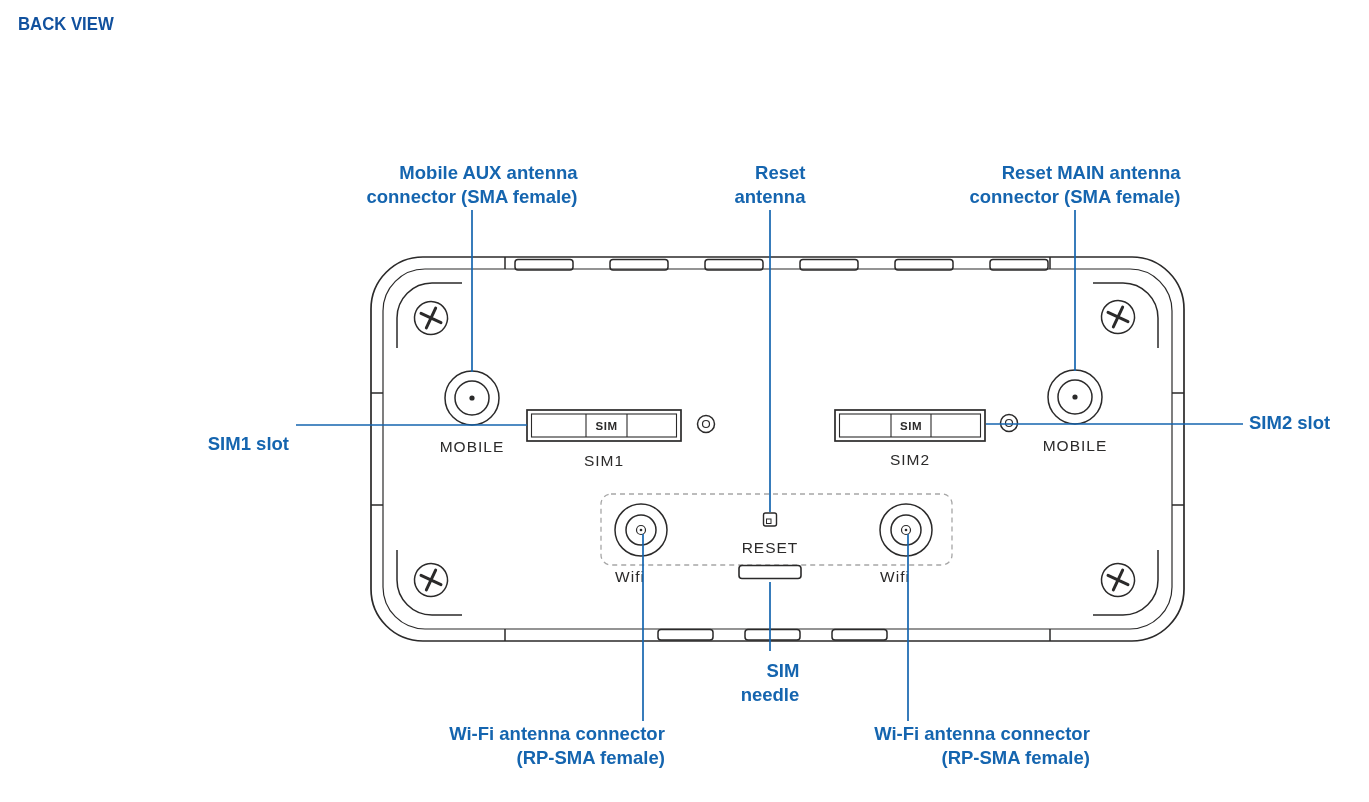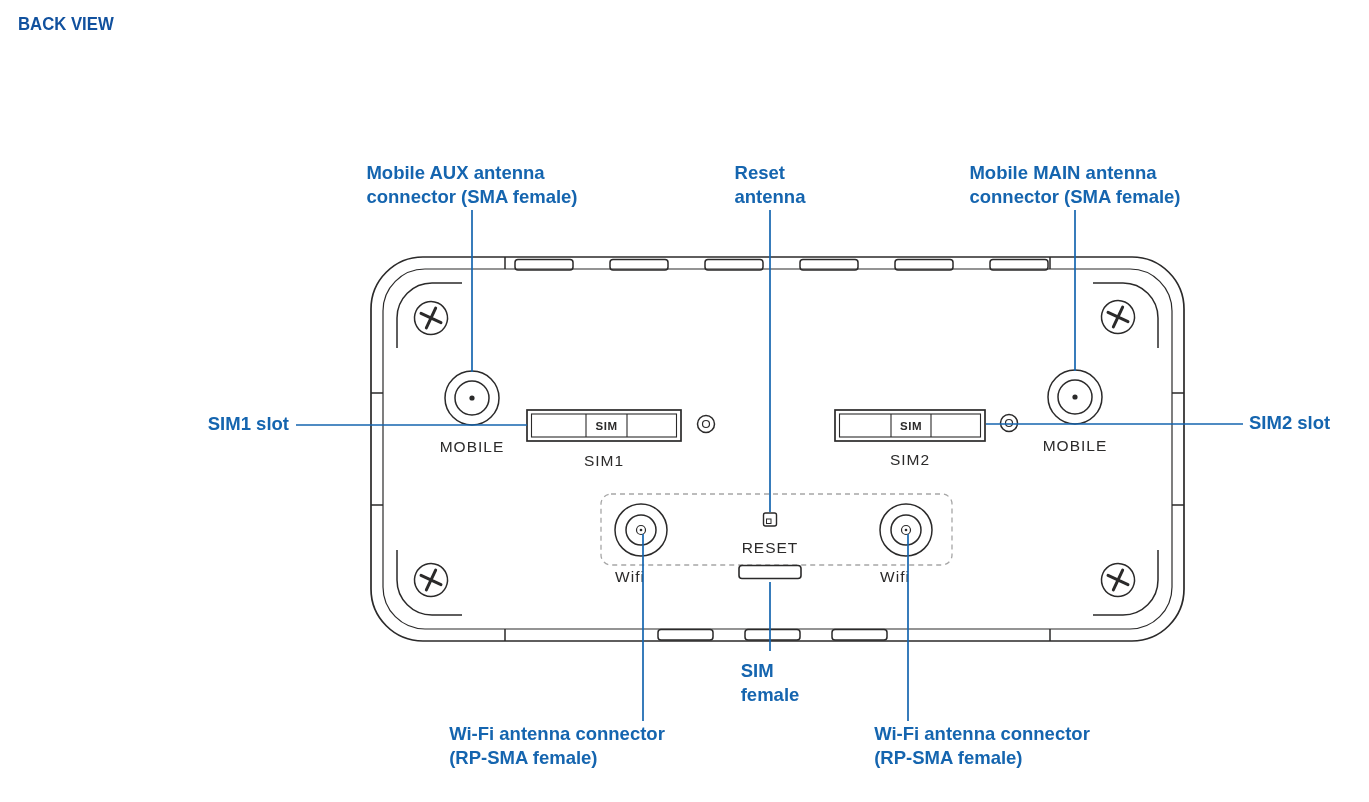--- a/index.html
+++ b/index.html
@@ -26,21 +26,21 @@
     white-space:nowrap;
   }
   .diagram-svg{position:absolute;left:0;top:0;}
   .callout{
     position:absolute;
     color:var(--accent);
     font-size:18.5px;font-weight:700;
     line-height:24px;
     white-space:nowrap;
   }
-  .callout.center{transform:translateX(-50%);text-align:left;}
+  .callout.center{transform:translateX(-50%);text-align:right;}
   .callout.right-align{text-align:right;}
   .callout.left-align{text-align:right;}
   
   .ln{stroke:var(--line);fill:none;stroke-width:1.5px;}
   .lnf{stroke:var(--line);fill:#fff;stroke-width:1.7px;}
   .filldot{fill:var(--line);stroke:none;}
   .blue-ln{stroke:var(--accent);stroke-width:1.7px;fill:none;}
   .dash-ln{stroke:var(--dash);fill:none;stroke-width:1.3px;stroke-dasharray:5 4;}
   .dev-text{font-family:"Liberation Sans",sans-serif;font-size:15.5px;fill:var(--line);letter-spacing:1px;}
   .dev-text-sm{font-family:"Liberation Sans",sans-serif;font-size:11.5px;font-weight:700;fill:var(--line);letter-spacing:0.5px;}
@@ -175,31 +175,31 @@
     <div>Mobile AUX antenna</div>
     <div>connector (SMA female)</div>
   </div>
 
   <div class="callout center" style="left:770px;top:161px">
     <div>Reset</div>
     <div>antenna</div>
   </div>
 
   <div class="callout center" style="left:1075px;top:161px">
-    <div>Mobile MAIN antenna</div>
+    <div>Reset MAIN antenna</div>
     <div>connector (SMA female)</div>
   </div>
 
-  <div class="callout right-align" style="right:1080px;top:412px">SIM1 slot</div>
+  <div class="callout right-align" style="right:1080px;top:432px">SIM1 slot</div>
 
   <div class="callout left-align" style="left:1249px;top:411px">SIM2 slot</div>
 
   <div class="callout center" style="left:770px;top:659px">
     <div>SIM</div>
-    <div>female</div>
+    <div>needle</div>
   </div>
 
   <div class="callout center" style="left:557px;top:722px">
     <div>Wi-Fi antenna connector</div>
     <div>(RP-SMA female)</div>
   </div>
 
   <div class="callout center" style="left:982px;top:722px">
     <div>Wi-Fi antenna connector</div>
     <div>(RP-SMA female)</div>

